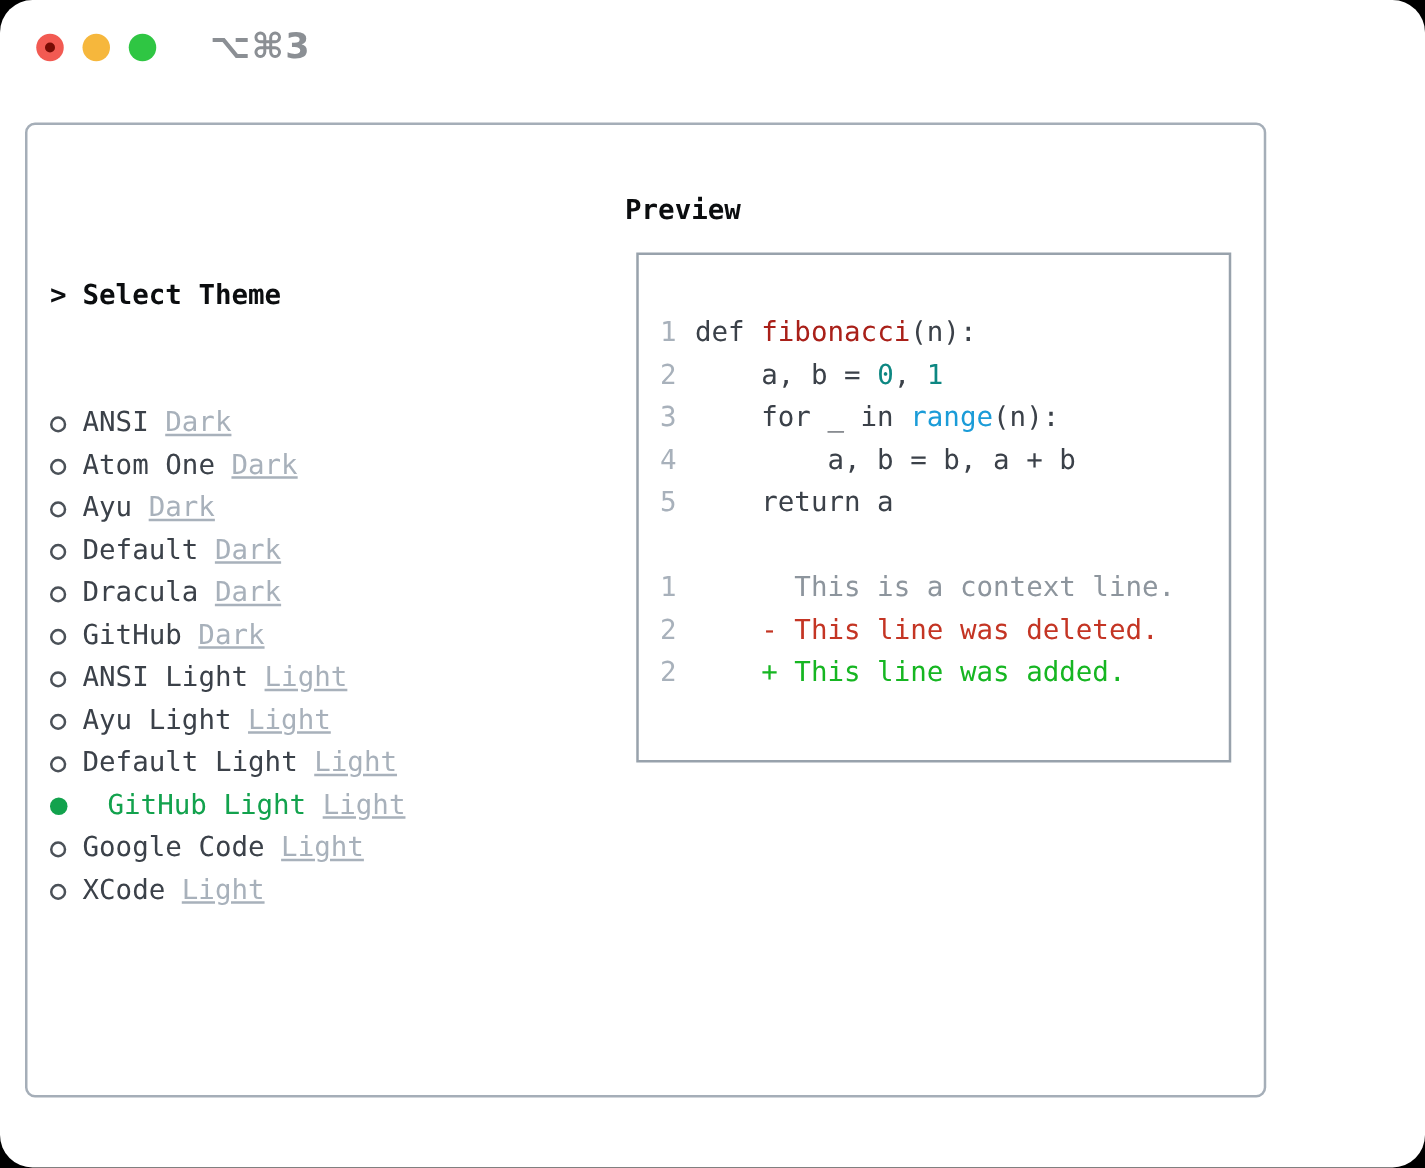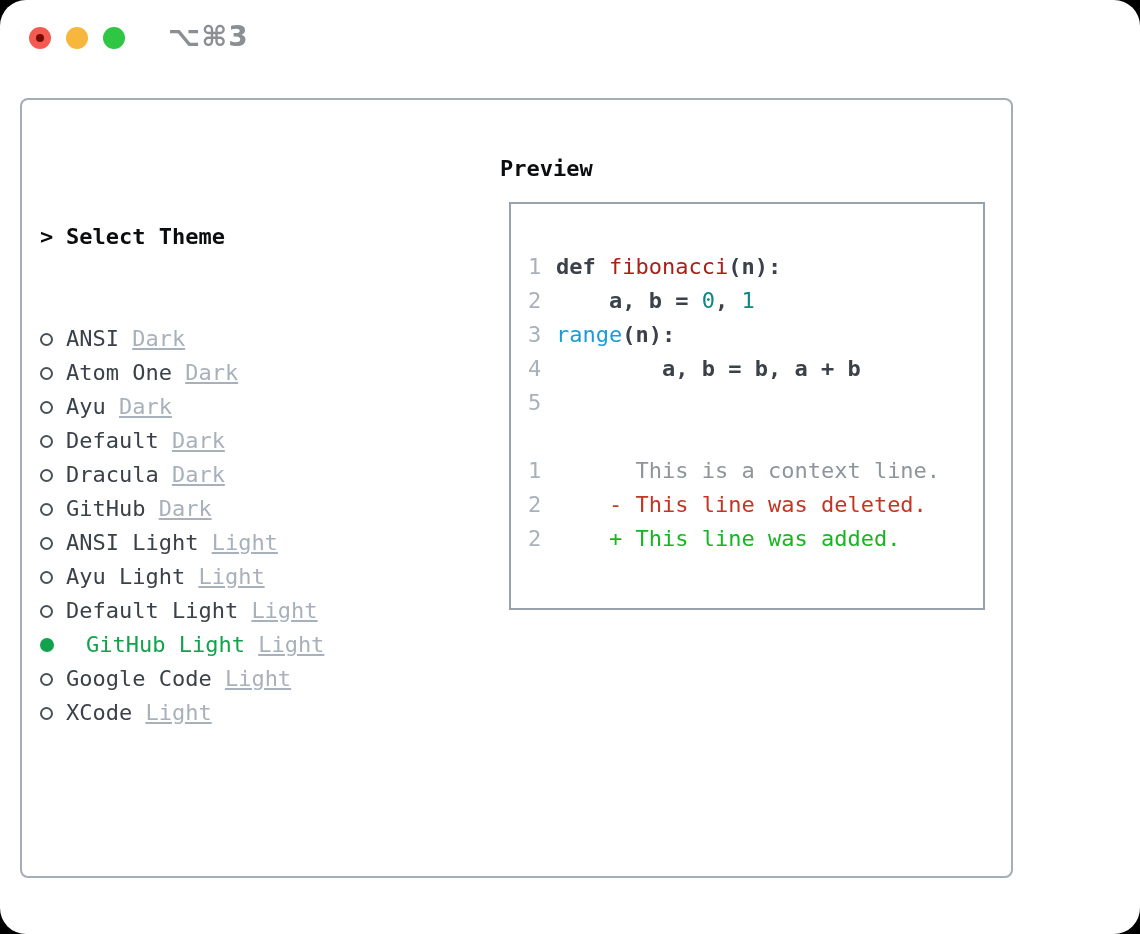--- a/index.html
+++ b/index.html
@@ -136,21 +136,21 @@
     display: flex;
     white-space: pre;
     font-size: 22px;
     line-height: 34px;
   }
   .ln {
     width: 28px;
     flex: none;
     color: var(--line-number, #a8b1bb);
   }
-  .tok-plain   { color: var(--code-plain, #3b4149); font-weight: bold; }
+  .tok-plain   { color: var(--code-plain, #3b4149); }
   .tok-func    { color: var(--code-function, #a92019); }
   .tok-num     { color: var(--code-number, #0d8782); }
   .tok-builtin { color: var(--code-builtin, #1b9cd8); }
   .diff-context { color: var(--diff-context, #8d959d); }
   .diff-deleted { color: var(--diff-deleted, #c43524); }
   .diff-added   { color: var(--diff-added, #16b622); }
 </style>
 </head>
 <body>
 
@@ -185,23 +185,23 @@
     </div>
 
     <div class="right-col">
       <div class="row">
         <span class="heading">Preview</span>
       </div>
       <div class="preview-box">
         <div id="code-lines">
             <div class="pline"><span class="ln">1</span><span class="tok-plain">def </span><span class="tok-func">fibonacci</span><span class="tok-plain">(n):</span></div>
             <div class="pline"><span class="ln">2</span><span class="tok-plain">    a, b = </span><span class="tok-num">0</span><span class="tok-plain">, </span><span class="tok-num">1</span></div>
-            <div class="pline"><span class="ln">3</span><span class="tok-builtin">range</span><span class="tok-plain">(n):</span></div>
+            <div class="pline"><span class="ln">3</span><span class="tok-plain">    for _ in </span><span class="tok-builtin">range</span><span class="tok-plain">(n):</span></div>
             <div class="pline"><span class="ln">4</span><span class="tok-plain">        a, b = b, a + b</span></div>
-            <div class="pline"><span class="ln">5</span></div>
+            <div class="pline"><span class="ln">5</span><span class="tok-plain">    return a</span></div>
           </div>
         <div class="spacer"></div>
         <div id="diff-lines">
             <div class="pline"><span class="ln">1</span><span class="diff-context">      This is a context line.</span></div>
             <div class="pline"><span class="ln">2</span><span class="diff-deleted">    - This line was deleted.</span></div>
             <div class="pline"><span class="ln">2</span><span class="diff-added">    + This line was added.</span></div>
           </div>
       </div>
     </div>
 

